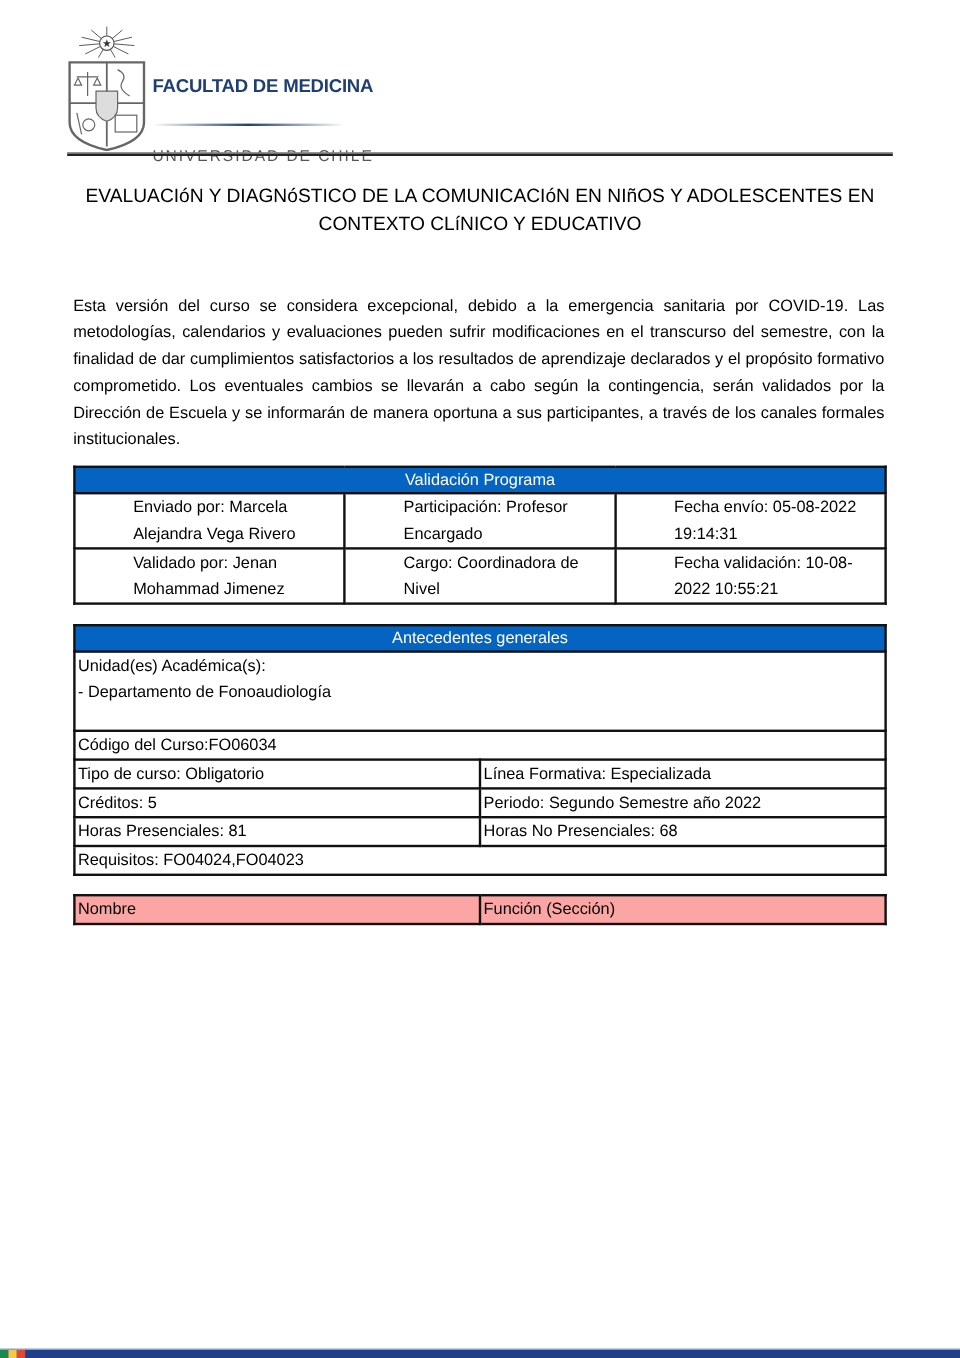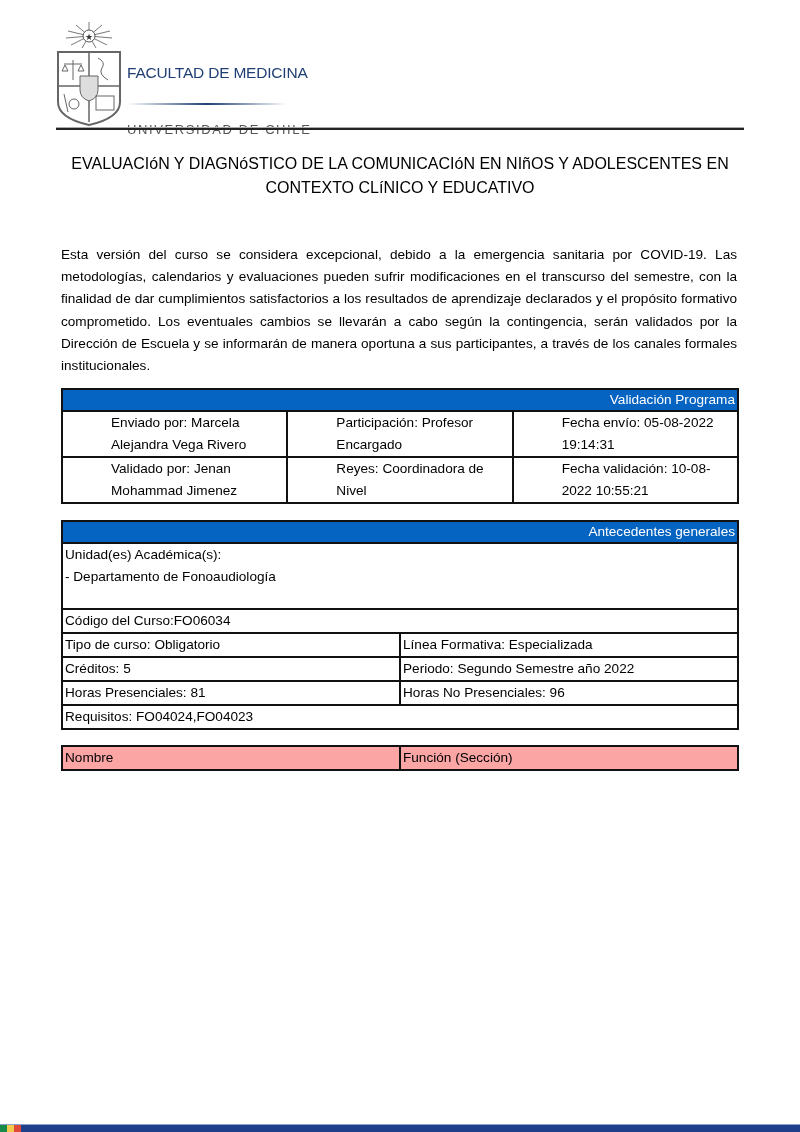--- a/index.html
+++ b/index.html
@@ -2,36 +2,36 @@
 <html><head>
 <meta charset="utf-8">
 <style>
   * { box-sizing: border-box; margin: 0; padding: 0; }
   html, body { width: 800px; height: 1132px; background: #ffffff; overflow: hidden; }
   body { position: relative; font-family: "Liberation Sans", sans-serif; color: #000; }
 
   
   .logo-crest { position: absolute; left: 56px; top: 22px; width: 66px; height: 104px; }
   .logo-text { position: absolute; left: 127px; top: 64px; }
-  .logo-title { font-family: "Liberation Sans", sans-serif; font-weight: normal; font-size: 15.5px; color: #1f3f74; letter-spacing: -0.2px; line-height: 18px; }
+  .logo-title { font-family: "Liberation Sans", sans-serif; font-weight: bold; font-size: 15.5px; color: #1f3f74; letter-spacing: -0.2px; line-height: 18px; }
   .logo-sub { font-family: Liberation Sans, sans-serif; font-size: 13px; color: #555; letter-spacing: 1.6px; line-height: 16px; margin-top: 40px; }
   .logo-underline { position: absolute; left: 127px; top: 103px; width: 160px; height: 2px;
      background: linear-gradient(to right, rgba(31,63,116,0), #1f3f74 50%, rgba(31,63,116,0)); }
   .header-rule { position: absolute; left: 56px; top: 127px; width: 688px; height: 3px; background: #222; border-top: 1px solid #aaa; }
 
   
   .title-block { position: absolute; left: 40px; top: 152px; width: 720px; text-align: center; font-size: 16px; line-height: 24px; }
 
   
   .intro { position: absolute; left: 61px; top: 244px; width: 676px; font-size: 13.6px; line-height: 22.2px; text-align: justify; }
 
   
   table { border-collapse: collapse; position: absolute; left: 61px; width: 678px; font-size: 13.6px; }
   td, th { border: 2px solid #111; padding: 0 2px; vertical-align: top; font-weight: normal; text-align: left; line-height: 22px; }
-  .band { background: #0563c1; color: #fff; text-align: right; line-height: 20px; }
+  .band { background: #0563c1; color: #fff; text-align: center; line-height: 20px; }
   .grey { background: #fca5a5; }
   #t-valid { top: 388px; }
   #t-valid td { width: 33.3%; padding-left: 48px; }
   #t-ante { top: 520px; }
   #t-equipo { top: 745px; }
   .tall td.unit { height: 66px; }
 
   
   .page-num { position: absolute; left: 667px; top: 1156px; font-size: 9px; color: #333; }
   .footer-bar { position: absolute; left: 0; top: 1124px; width: 800px; height: 8px; background: #1f3f8a; border-top: 1px solid #8aa0c8; }
@@ -92,21 +92,21 @@
       <tr>
         <th colspan="3" class="band">Validación Programa</th>
       </tr>
   <tr>
     <td>Enviado por:   Marcela Alejandra Vega Rivero</td>
     <td>Participación:   Profesor Encargado</td>
     <td>Fecha envío:   05-08-2022 19:14:31</td>
   </tr>
   <tr>
     <td>Validado por:   Jenan Mohammad Jimenez</td>
-    <td>Reyes:   Coordinadora de Nivel</td>
+    <td>Cargo:   Coordinadora de Nivel</td>
     <td>Fecha validación:   10-08-2022 10:55:21</td>
   </tr>
 </tbody>
   </table>
 
 <table id="t-ante" class="tall">
   <tbody>
       <tr>
         <th colspan="2" class="band">Antecedentes generales</th>
       </tr>
@@ -122,21 +122,21 @@
   <tr>
     <td style="width:50%">Tipo de curso: Obligatorio</td>
     <td>Línea Formativa: Especializada</td>
   </tr>
   <tr>
     <td>Créditos: 5</td>
     <td>Periodo: Segundo Semestre año 2022</td>
   </tr>
   <tr>
     <td>Horas Presenciales: 81</td>
-    <td>Horas No Presenciales: 96</td>
+    <td>Horas No Presenciales: 68</td>
   </tr>
   <tr>
     <td colspan="2">Requisitos: FO04024,FO04023</td>
   </tr>
 </tbody>
   </table>
 
 <table id="t-equipo">
   <tbody>
   <tr>

